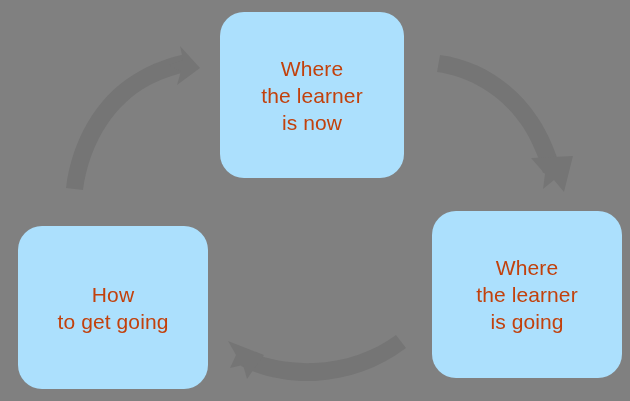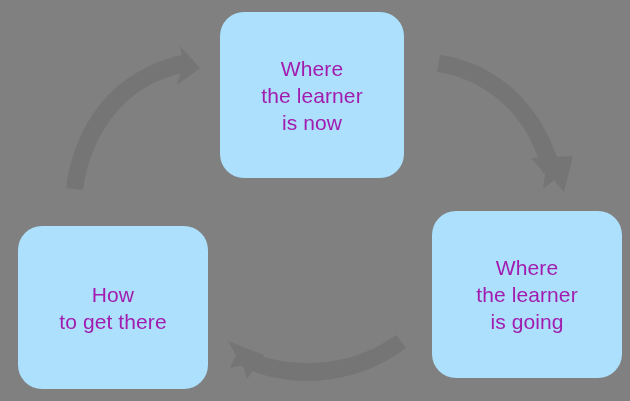--- a/index.html
+++ b/index.html
@@ -24,21 +24,21 @@
   }
   .node-box {
     position: absolute;
     box-sizing: border-box;
     background: #ace0fd;
     border-radius: 24px;
     display: flex;
     align-items: center;
     justify-content: center;
     text-align: center;
-    color: #a21caf;
+    color: #c2410c;
     font-size: 21px;
     line-height: 27px;
     letter-spacing: 0.1px;
     user-select: none;
   }
   .node-label {
     display: block;
     padding: 0 6px;
     white-space: pre-line;
   }
@@ -111,16 +111,16 @@
   </div>
 
   <div class="node-box" id="node-going">
     <span class="node-label">Where
 the learner
 is going</span>
   </div>
 
   <div class="node-box" id="node-how">
     <span class="node-label">How
-to get there</span>
+to get going</span>
   </div>
 
 </div>
 
 </body></html>

